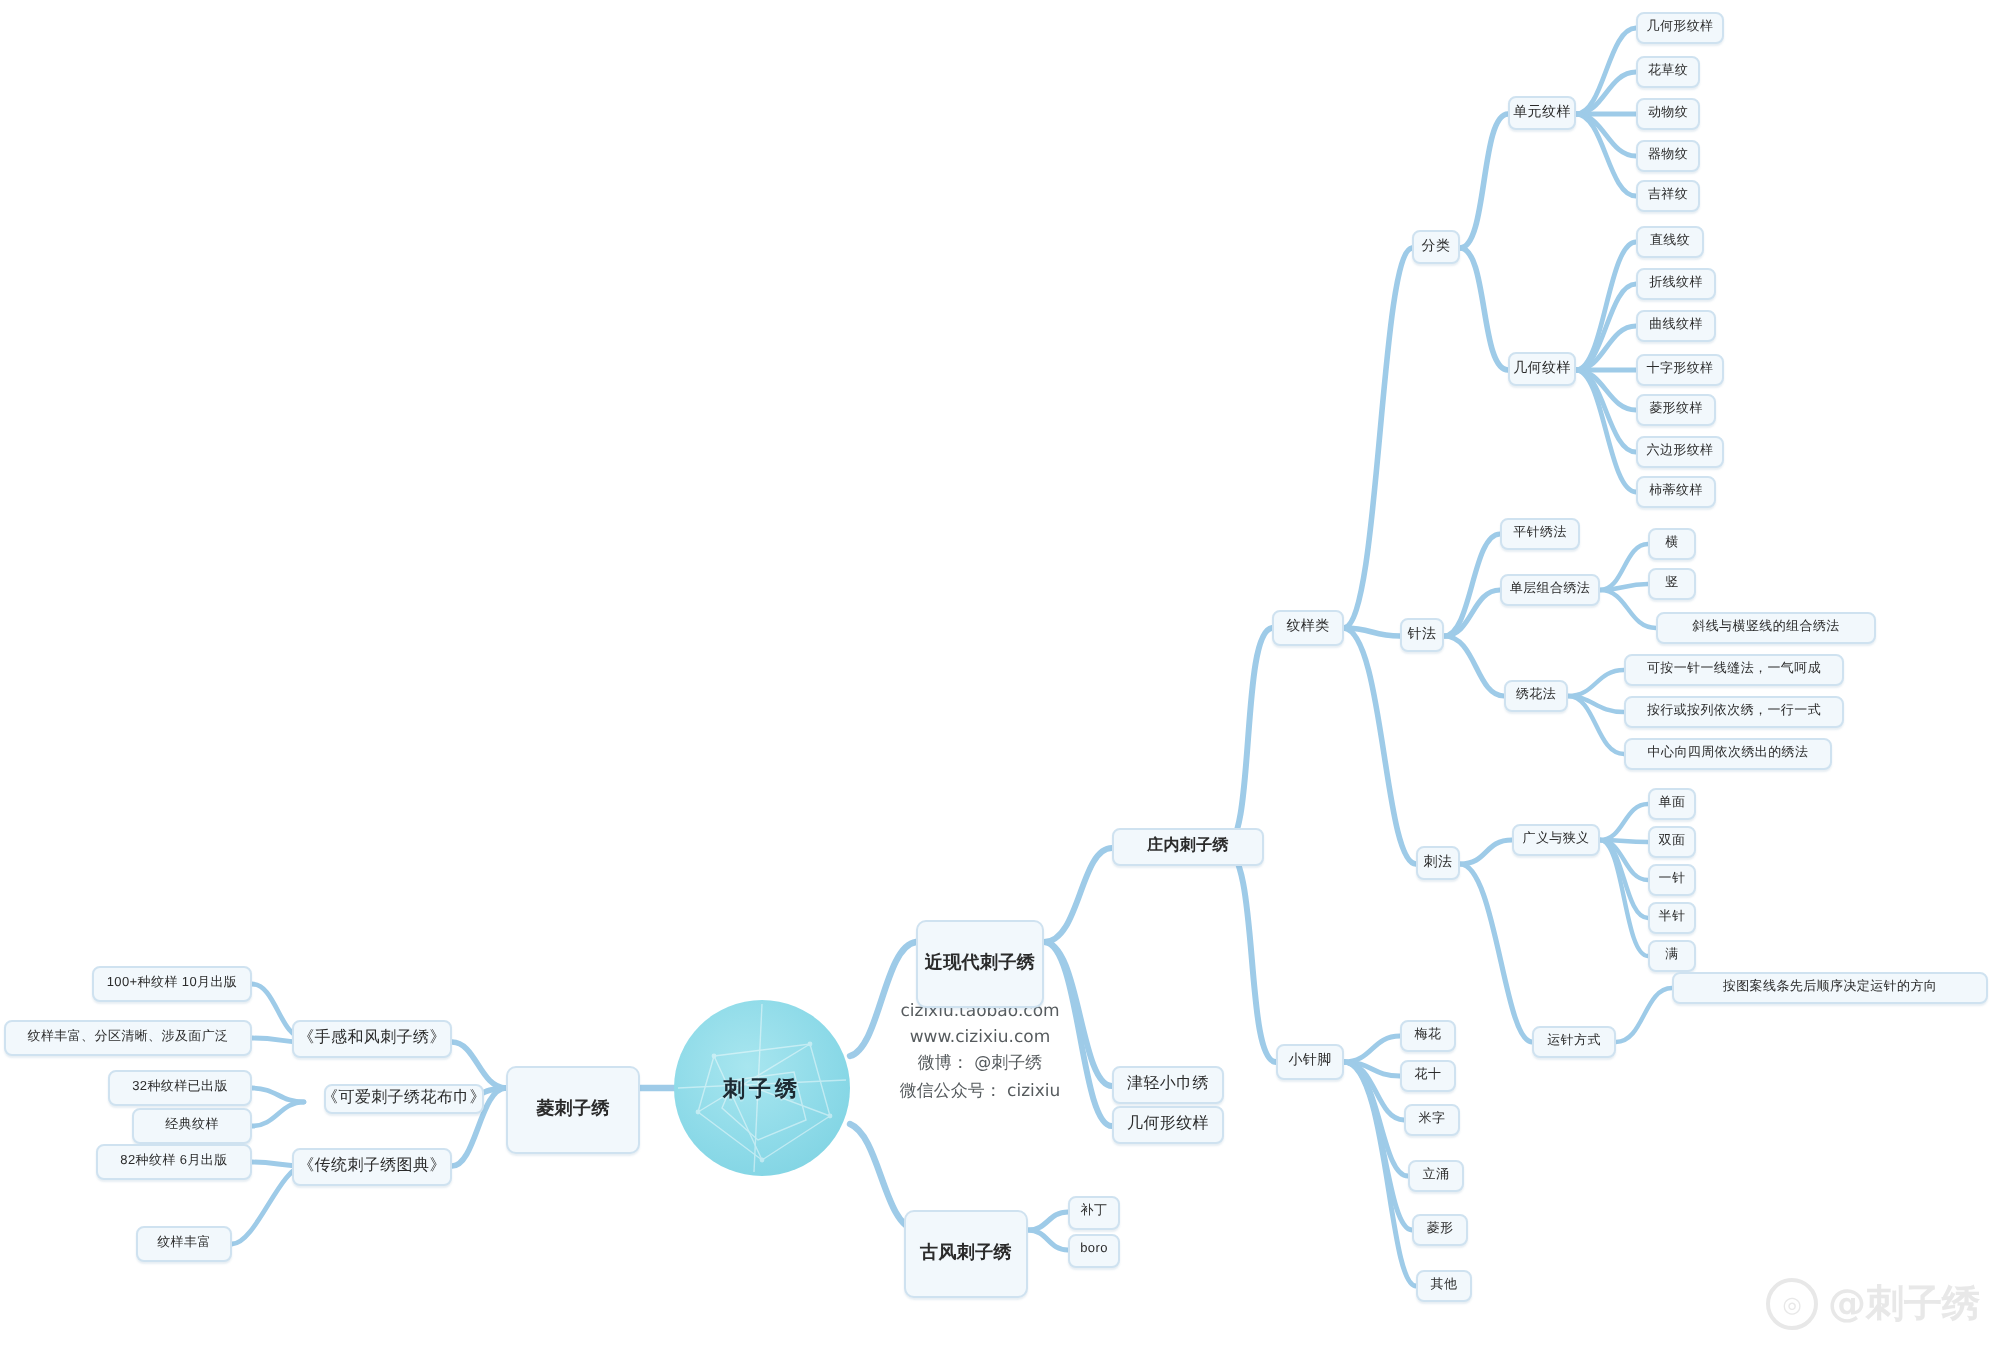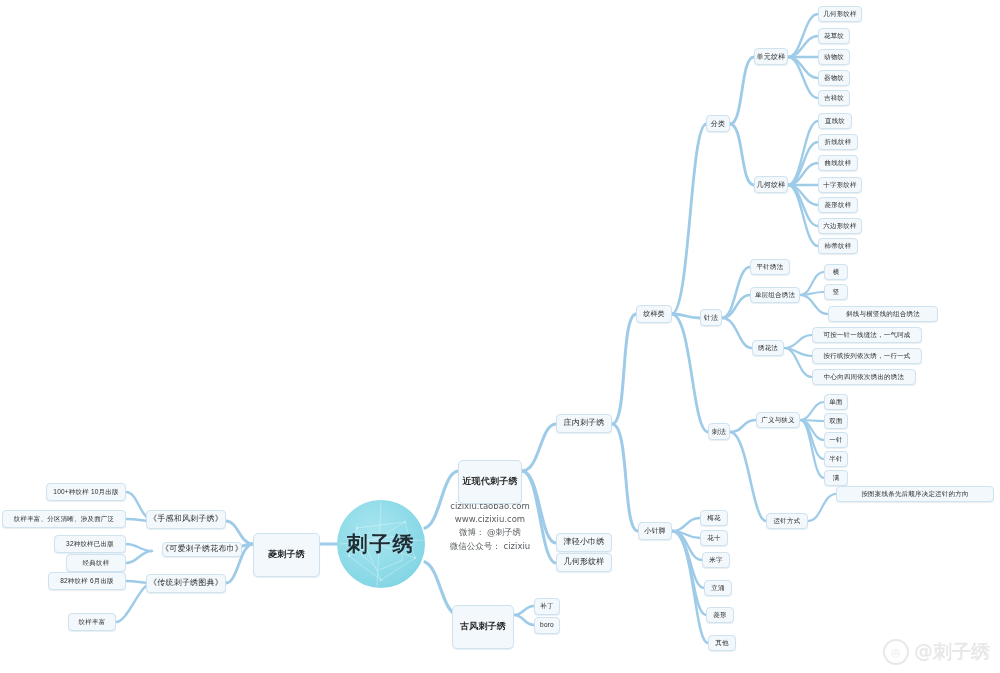--- a/index.html
+++ b/index.html
@@ -39,21 +39,21 @@
   #hub{
     position:absolute;
     left:337px;top:500px;width:88px;height:88px;
     border-radius:50%;
     background:radial-gradient(circle at 42% 38%, #a8e6ef 0%, #8ddae8 55%, #79d0e0 100%);
     display:flex;align-items:center;justify-content:center;
     overflow:hidden;
   }
   #hub .hubtext{
     position:relative;z-index:3;
-    font-size:21px;font-weight:bold;color:#1d2b33;
+    font-size:11px;font-weight:bold;color:#1d2b33;
     letter-spacing:2px;
     font-family:"DejaVu Sans",sans-serif;
     text-shadow:0 1px 0 rgba(255,255,255,.25);
   }
   #hub svg{position:absolute;left:0;top:0;width:88px;height:88px;z-index:1;opacity:.45;}
 
   
   #info{
     position:absolute;
     left:430px;top:500px;
@@ -231,21 +231,21 @@
     <span>82种纹样 6月出版</span>
   </div>
   <div class="node leaf" style="left:68px;top:613px;width:48px;height:18px;">
     <span>纹样丰富</span>
   </div>
 
   <div class="node l1" style="left:458px;top:460px;width:64px;height:21px;">
     <span>近现代刺子绣</span>
   </div>
 
-  <div class="node l2" style="left:556px;top:414px;width:56px;height:19px;">
+  <div class="node l2" style="left:556px;top:414px;width:76px;height:19px;font-weight:bold;">
     <span>庄内刺子绣</span>
   </div>
   <div class="node l2" style="left:556px;top:533px;width:56px;height:19px;">
     <span>津轻小巾绣</span>
   </div>
   <div class="node l2" style="left:556px;top:553px;width:56px;height:19px;">
     <span>几何形纹样</span>
   </div>
 
   <div class="node" style="left:636px;top:305px;width:36px;height:18px;">

